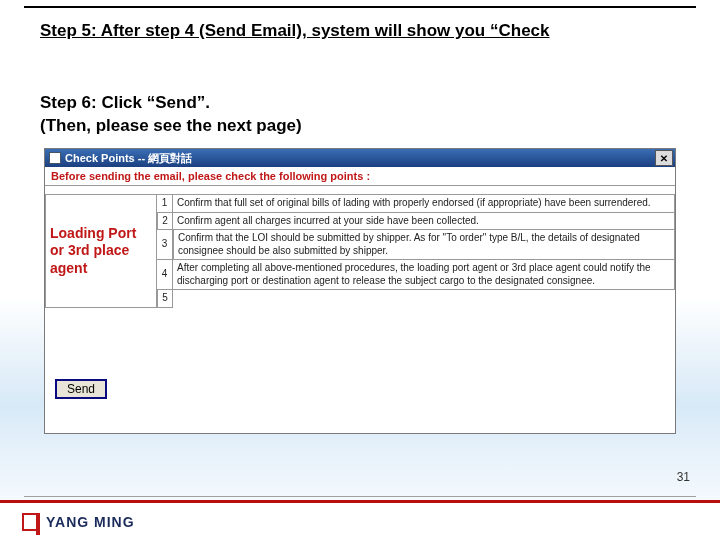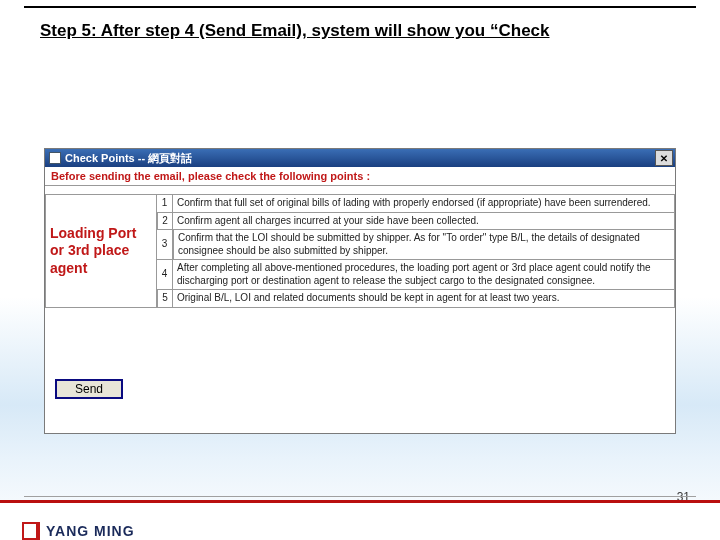--- a/index.html
+++ b/index.html
@@ -125,31 +125,31 @@
   .num-cell { justify-content:center; }
   .send-area {
     position:absolute;
     bottom: 34px;
     left: 10px;
   }
   .send-btn {
     border: 2px solid #0a0a80;
     background: #e8e5d8;
     font-size: 12px;
-    padding: 1px 18px;
+    padding: 1px 10px;
     cursor: pointer;
   }
   .bottombar {
     position:absolute;
     left:0; right:0; bottom:0;
     height: 40px;
     border-top: 3px solid #b90e0e;
     background:#fff;
     display:flex;
-    align-items:flex-end;
+    align-items:center;
     padding: 0 22px;
     box-sizing:border-box;
   }
   .ym-logo {
     display:flex;
     align-items:center;
     gap:6px;
   }
   .ym-mark {
     width:18px; height:18px;
@@ -167,21 +167,21 @@
   .ym-text {
     font-family: Arial, sans-serif;
     font-weight: bold;
     letter-spacing: 1px;
     color:#1a2a5a;
     font-size:14px;
   }
   .pagenum {
     position:absolute;
     right: 30px;
-    bottom: 36px;
+    bottom: 56px;
     font-size: 12px;
     color:#333;
   }
   .sep {
     position:absolute;
     left:24px; right:24px;
     bottom: 43px;
     height:1px;
     background:#a0a0a0;
   }
@@ -189,20 +189,24 @@
 </head>
 <body>
 
 <div class="slide">
   <div class="topline"></div>
 
   <div class="textblock step5">
     <span>Step 5: After step 4 (Send Email), system will show you “Check</span>
   </div>
 
+  <div class="textblock step6">
+    <div>Step 6: Click “Send”.</div>
+    <div>(Then, please see the next page)</div>
+  </div>
 
   <div class="dialog">
     <div class="titlebar">
       <span class="app-icon"></span>
       <span>Check Points -- 網頁對話</span>
       <span class="spacer"></span>
       <span class="close-btn">
         <span>✕</span>
       </span>
     </div>
@@ -217,21 +221,20 @@
       <div class="num-cell">2</div>
       <div>Confirm agent all charges incurred at your side have been collected.</div>
 
       <div class="num-cell">3</div>
       <div>Confirm that the LOI should be submitted by shipper. As for "To order" type B/L, the details of designated consignee should be also submitted by shipper.</div>
 
       <div class="num-cell">4</div>
       <div>After completing all above-mentioned procedures, the loading port agent or 3rd place agent could notify the discharging port or destination agent to release the subject cargo to the designated consignee.</div>
 
       <div class="num-cell">5</div>
-      <div>Original B/L, LOI and related documents should be kept in agent for at least two years.</div>
     </div>
 
     <div class="send-area">
       <button class="send-btn">Send</button>
     </div>
   </div>
 
   <div class="pagenum">31</div>
   <div class="sep"></div>
 

